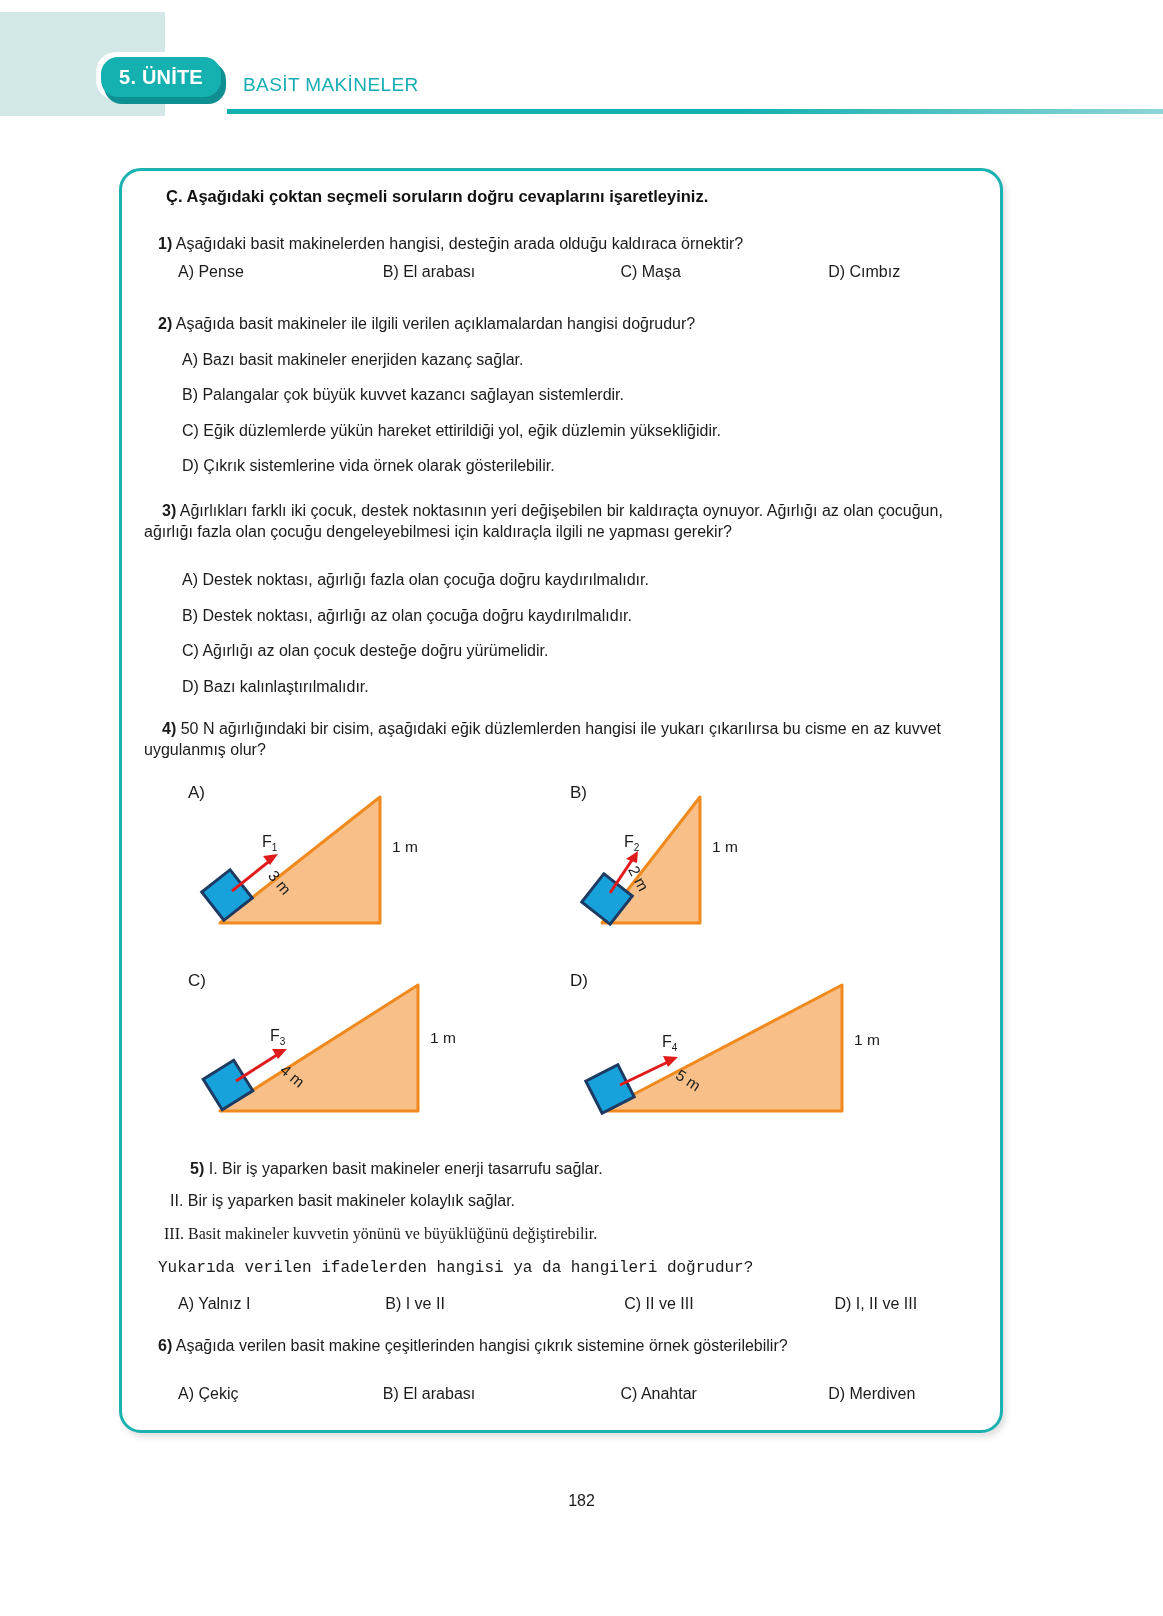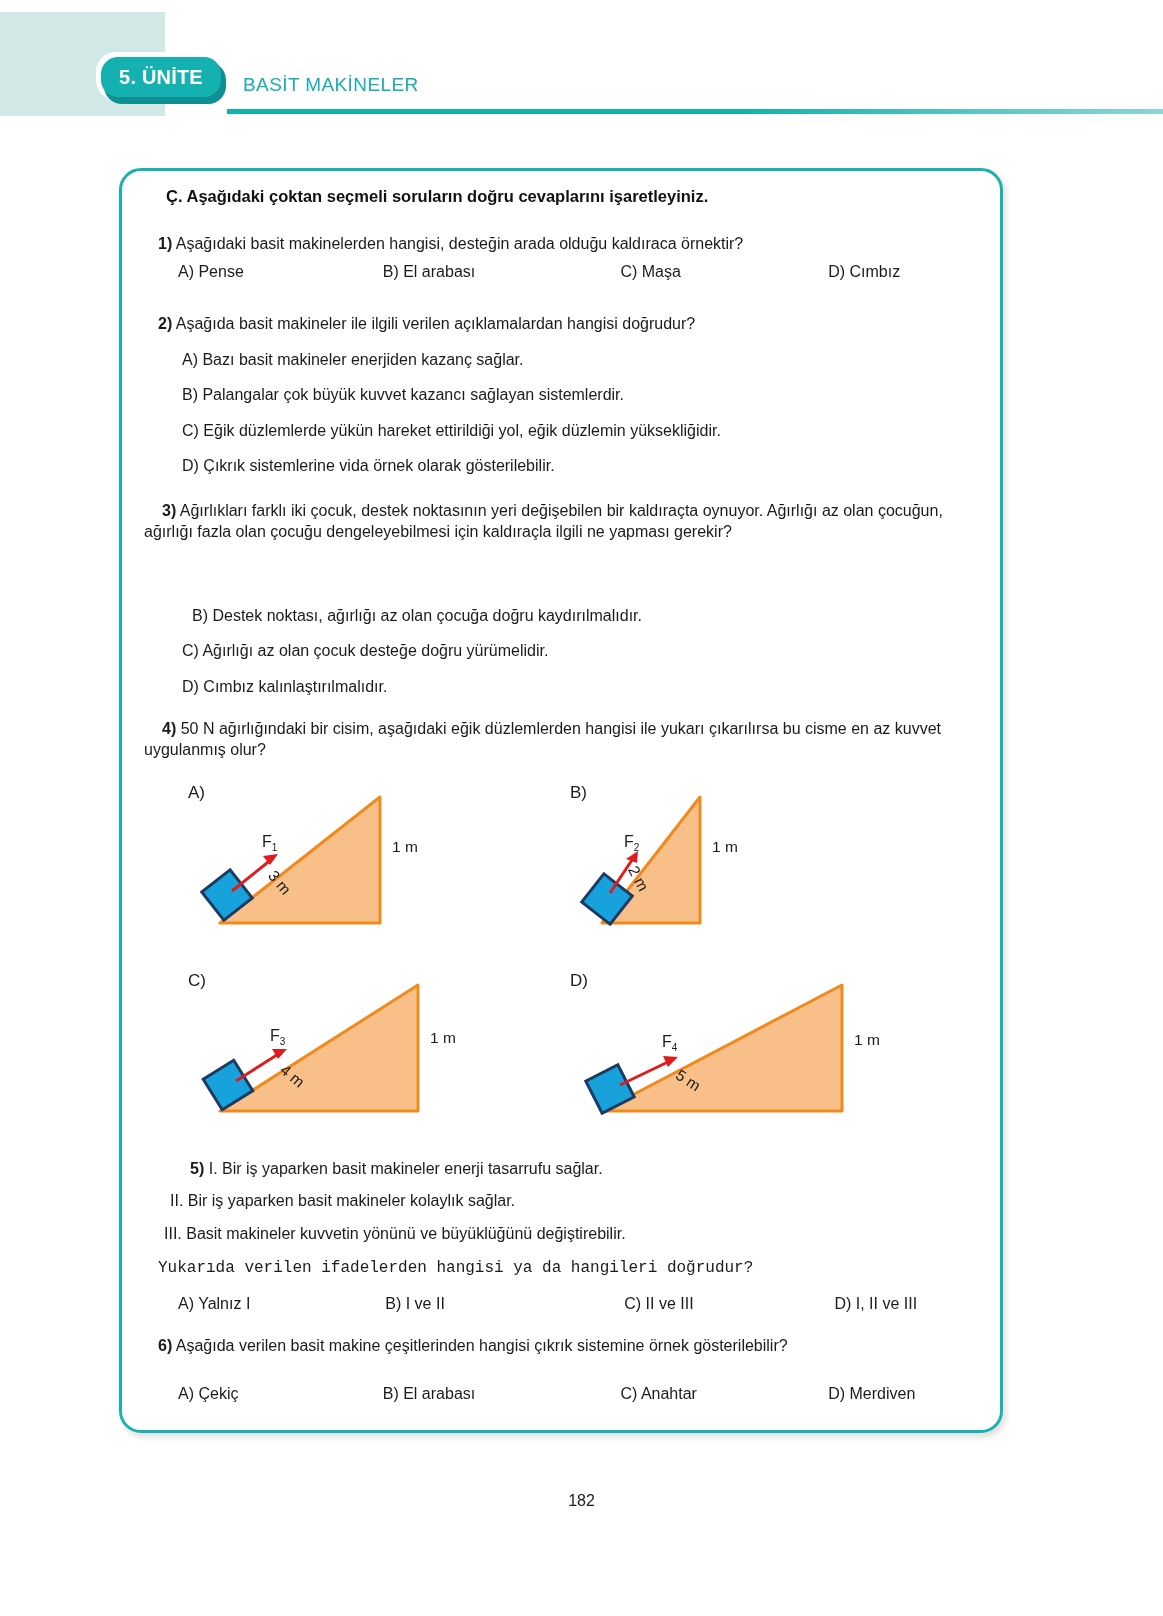--- a/index.html
+++ b/index.html
@@ -190,23 +190,24 @@
     </div>
     <div class="opt" style="left:60px; top:180px;">A) Bazı basit makineler enerjiden kazanç sağlar.</div>
     <div class="opt" style="left:60px; top:215px;">B) Palangalar çok büyük kuvvet kazancı sağlayan sistemlerdir.</div>
     <div class="opt" style="left:60px; top:251px;">C) Eğik düzlemlerde yükün hareket ettirildiği yol, eğik düzlemin yüksekliğidir.</div>
     <div class="opt" style="left:60px; top:286px;">D) Çıkrık sistemlerine vida örnek olarak gösterilebilir.</div>
 
     <div class="q" style="left:22px; top:330px; width:840px; text-indent:18px;">
       <b>3)</b>
       <span>Ağırlıkları farklı iki çocuk, destek noktasının yeri değişebilen bir kaldıraçta oynuyor. Ağırlığı az olan çocuğun, ağırlığı fazla olan çocuğu dengeleyebilmesi için kaldıraçla ilgili ne yapması gerekir?</span>
     </div>
-    <div class="opt" style="left:70px; top:436px;text-align:right;">B) Destek noktası, ağırlığı az olan çocuğa doğru kaydırılmalıdır.</div>
+    <div class="opt" style="left:60px; top:400px;">A) Destek noktası, ağırlığı fazla olan çocuğa doğru kaydırılmalıdır.</div>
+    <div class="opt" style="left:60px; top:436px;text-align:right;">B) Destek noktası, ağırlığı az olan çocuğa doğru kaydırılmalıdır.</div>
     <div class="opt" style="left:60px; top:471px;">C) Ağırlığı az olan çocuk desteğe doğru yürümelidir.</div>
-    <div class="opt" style="left:60px; top:507px;">D) Cımbız kalınlaştırılmalıdır.</div>
+    <div class="opt" style="left:60px; top:507px;">D) Bazı kalınlaştırılmalıdır.</div>
 
     <div class="q" style="left:22px; top:548px; width:845px; text-indent:18px;">
       <b>4)</b>
       <span>50 N ağırlığındaki bir cisim, aşağıdaki eğik düzlemlerden hangisi ile yukarı çıkarılırsa bu cisme en az kuvvet uygulanmış olur?</span>
     </div>
 
     <div class="fig" style="left:48px; top:612px; width:330px; height:160px;">
       <div class="fig-label" style="left:18px; top:0px;">A)</div>
       <svg width="330" height="160" style="position:absolute;left:0;top:0;">
         <polygon points="50,140 210,140 210,14" fill="#f8c088" stroke="#f08a1e" stroke-width="3" stroke-linejoin="round"></polygon>
@@ -264,21 +265,21 @@
       <div class="fig-dim" style="left:110px; top:62px; font-size:16px;"><span>F</span><sub style="font-size:10px;">4</sub></div>
       <div class="fig-dim" style="left:130px; top:95px; transform:rotate(33deg); transform-origin:left top;">5 m</div>
       <div class="fig-dim" style="left:302px; top:60px;">1 m</div>
     </div>
 
     <div class="q" style="left:36px; top:988px; width:820px;margin-left:32px;">
       <b>5)</b>
       <span>I. Bir iş yaparken basit makineler enerji tasarrufu sağlar.</span>
     </div>
     <div class="opt" style="left:48px; top:1021px;">II. Bir iş yaparken basit makineler kolaylık sağlar.</div>
-    <div class="opt" style="left:42px; top:1054px;">III. Basit makineler kuvvetin yönünü ve büyüklüğünü değiştirebilir.</div>
+    <div class="opt" style="left:42px; top:1054px;font-family:Liberation Serif, serif;">III. Basit makineler kuvvetin yönünü ve büyüklüğünü değiştirebilir.</div>
     <div class="opt" style="left:36px; top:1088px;font-family:Liberation Mono, monospace;">Yukarıda verilen ifadelerden hangisi ya da hangileri doğrudur?</div>
     <div class="optrow" style="left:56px; top:1124px;gap:10px;">
       <span class="c1">A) Yalnız I</span>
       <span class="c2">B) I ve II</span>
       <span class="c3">C) II ve III</span>
       <span class="c4">D) I, II ve III</span>
     </div>
 
     <div class="q" style="left:36px; top:1122px; width:820px;margin-top:43px;">
       <b>6)</b>

